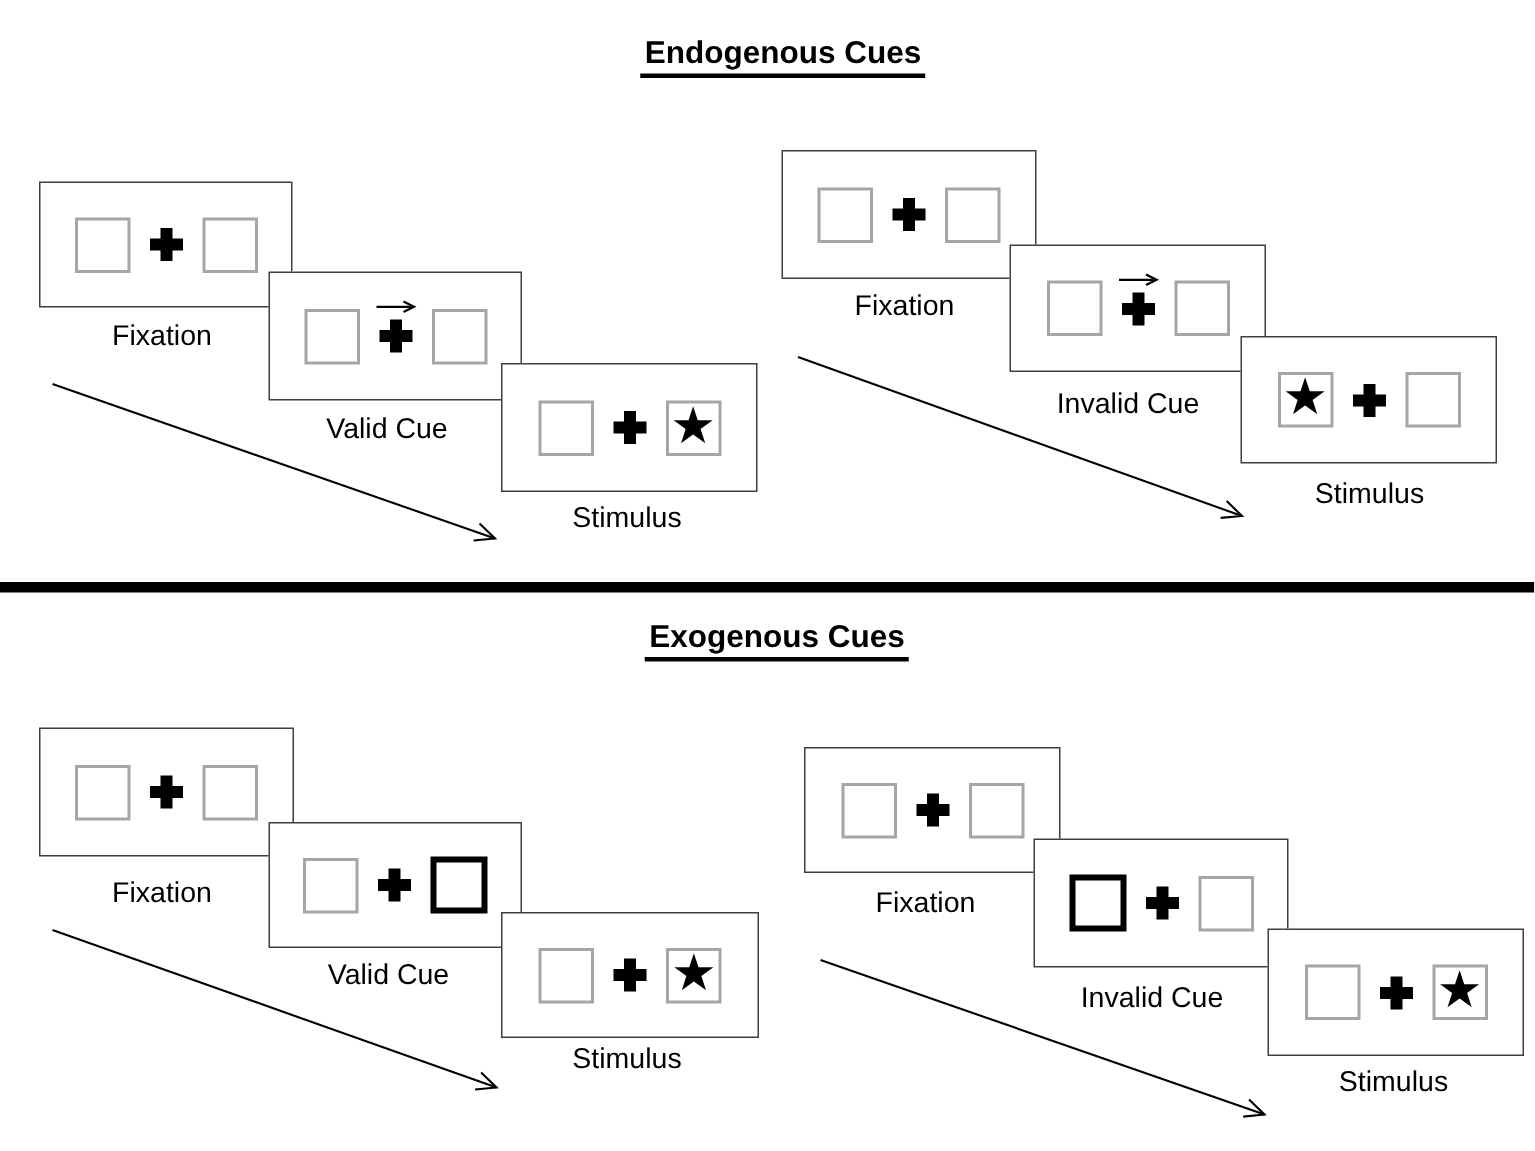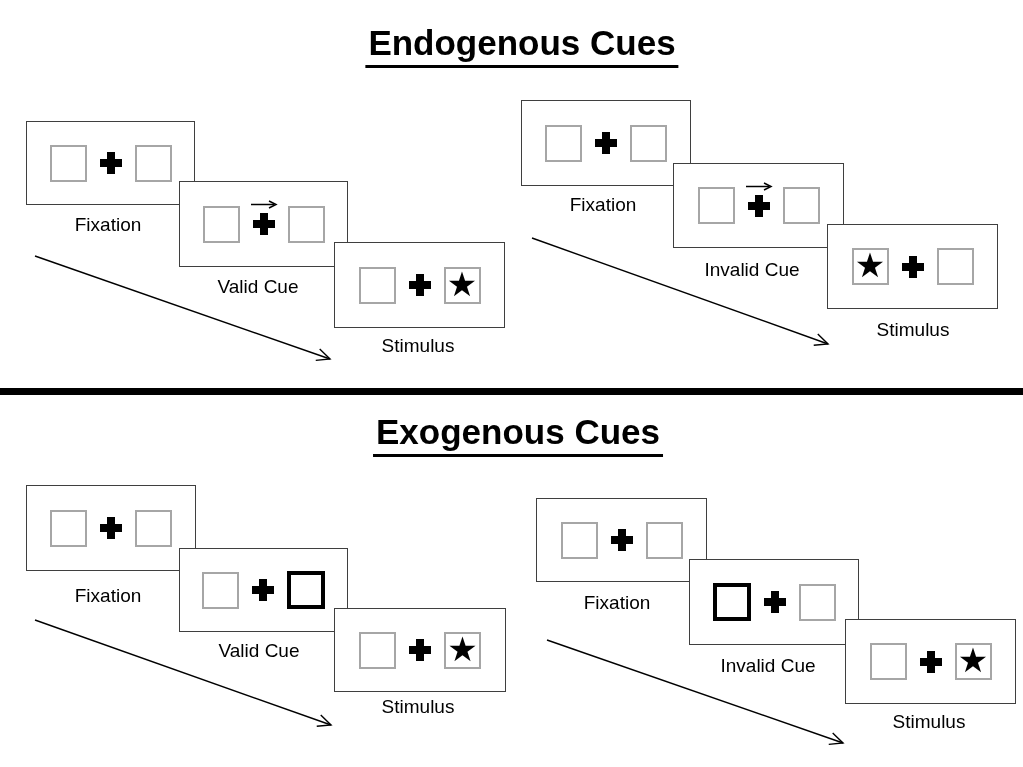--- a/index.html
+++ b/index.html
@@ -2,21 +2,21 @@
 <html><head>
 <meta charset="utf-8">
 <style>
   html,body { margin:0; padding:0; background:#fff; }
   .canvas {
     position:relative; width:1023px; height:767px; background:#ffffff;
     font-family:"Liberation Sans", sans-serif; overflow:hidden; color:#000;
   }
   .title {
     position:absolute; transform:translateX(-50%);
-    font-size:35px; font-weight:bold; white-space:nowrap;
+    font-size:21px; font-weight:bold; white-space:nowrap;
     border-bottom:3px solid #000; padding:0 3px 2px 3px; line-height:1.1;
   }
   .panel {
     position:absolute; background:#ffffff; border:1px solid #3f3f3f;
     display:flex; align-items:center; justify-content:center; gap:13px;
     box-sizing:border-box;
   }
   .sq {
     width:37px; height:37px; box-sizing:border-box;
     border:2px solid #a6a6a6; background:#fff;

